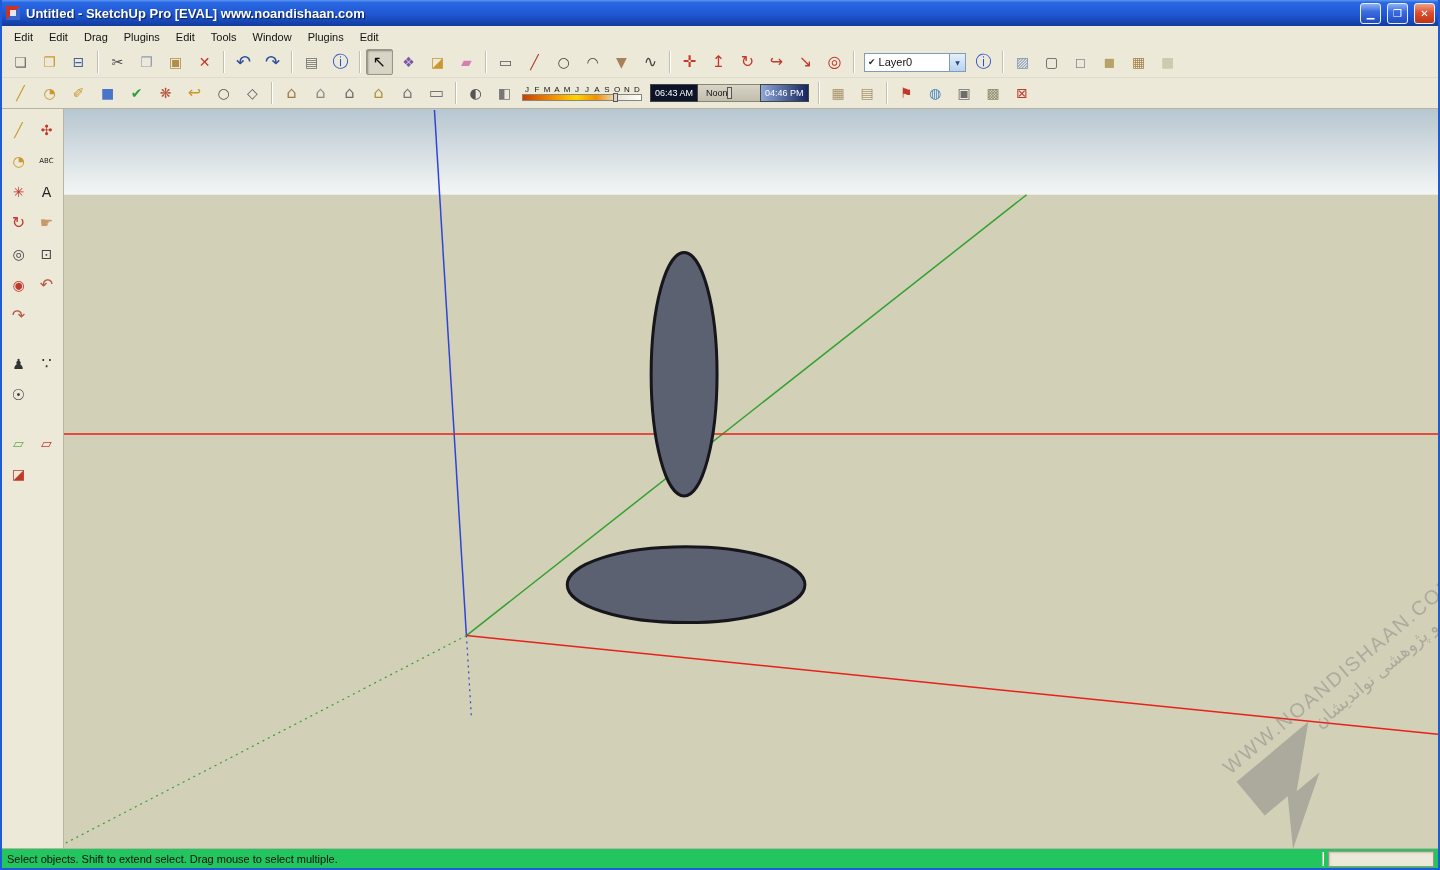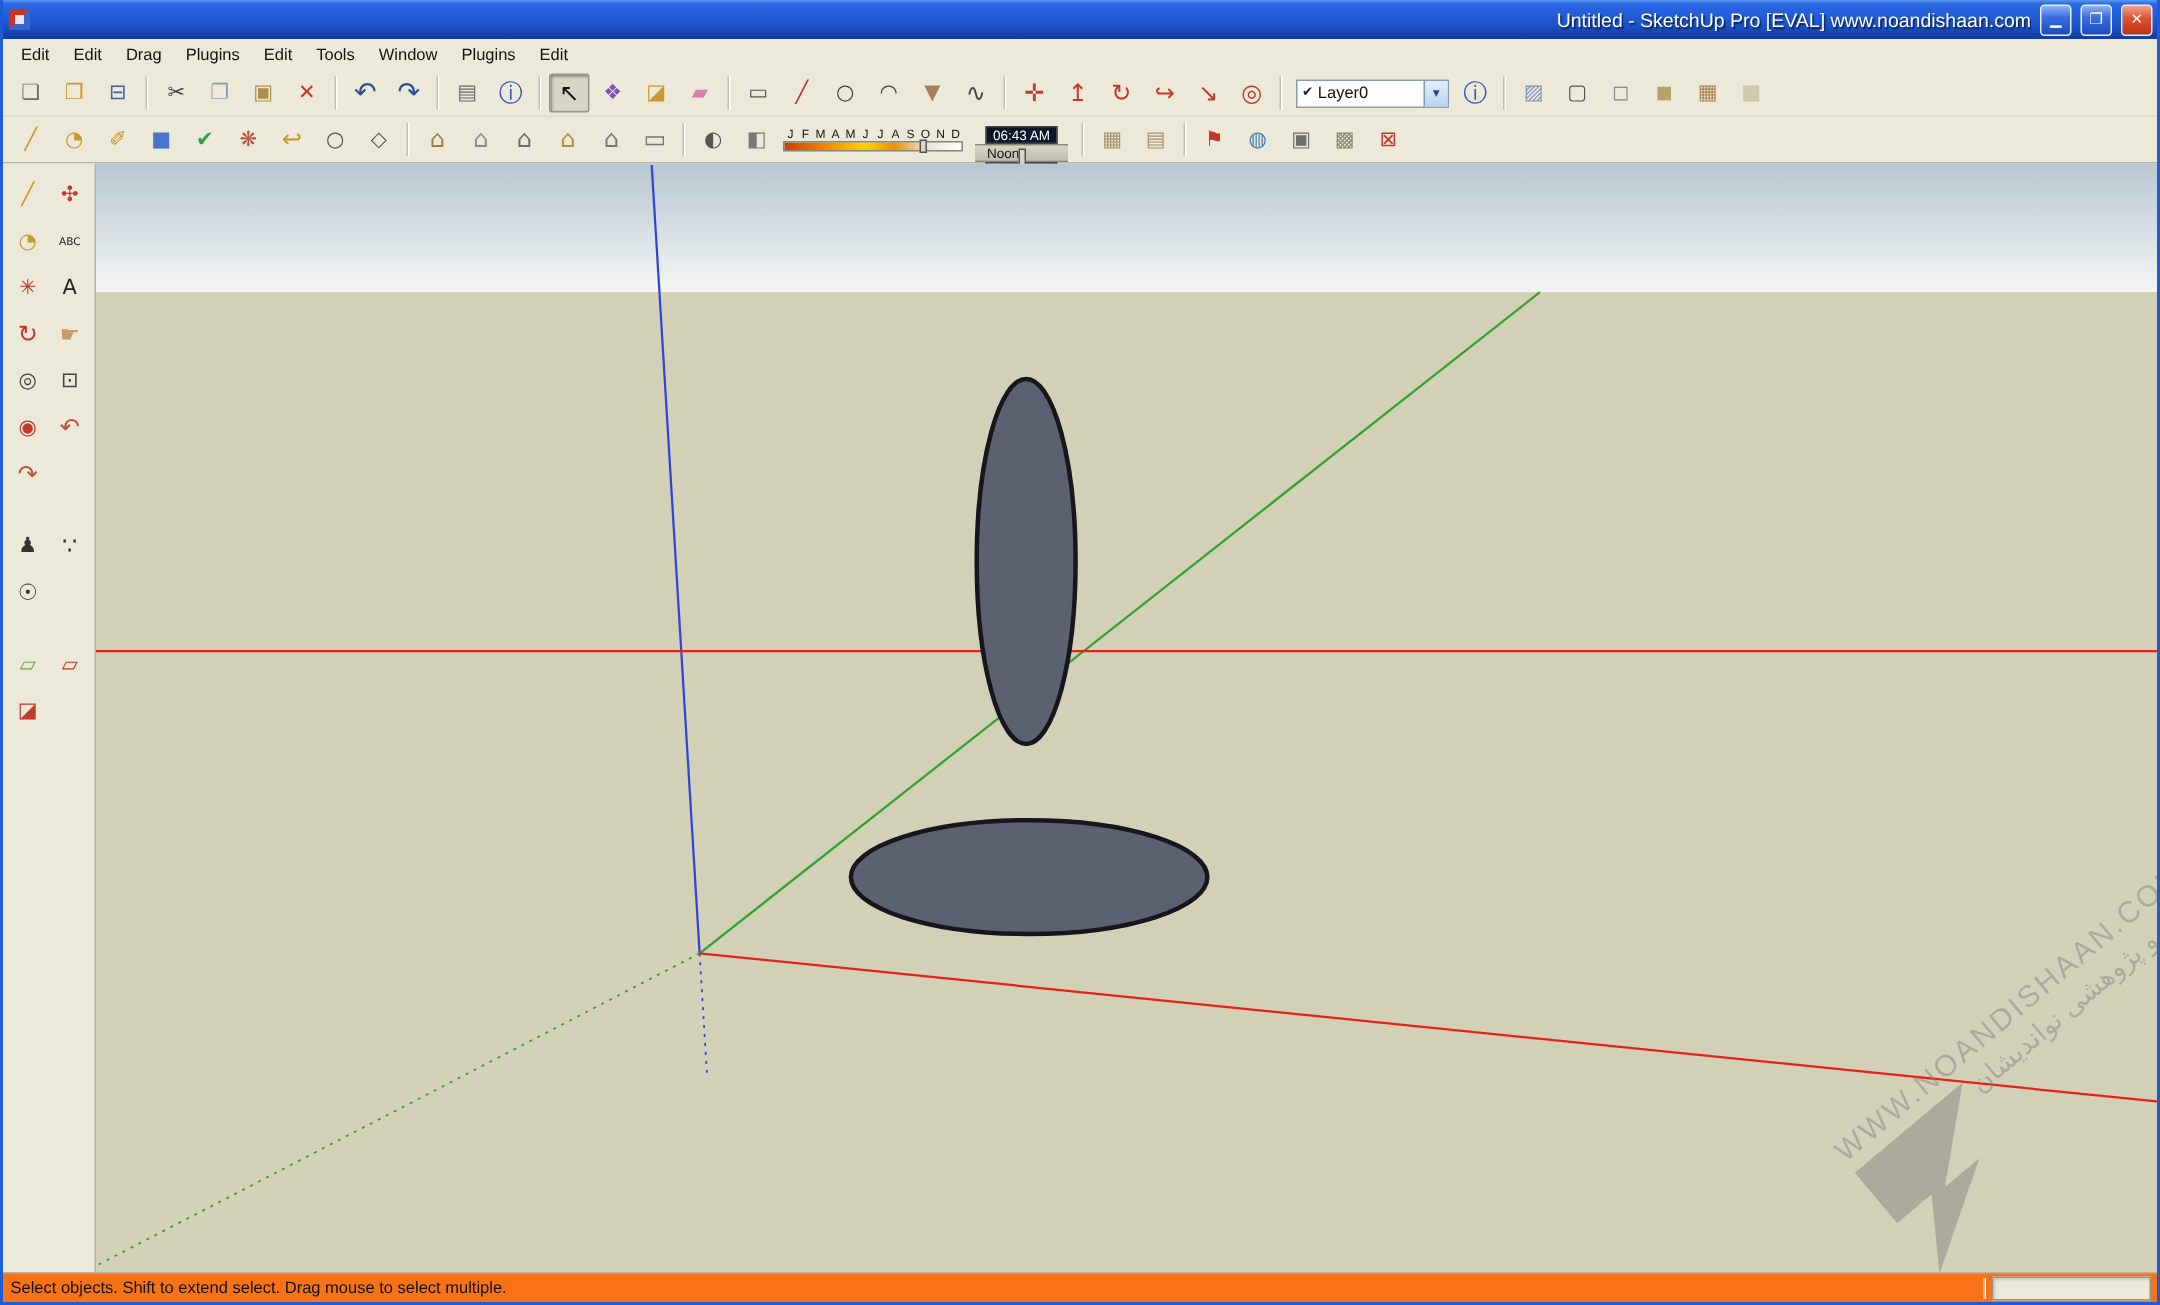--- a/index.html
+++ b/index.html
@@ -9,21 +9,21 @@
     width:1440px; height:870px; display:flex; flex-direction:column;
     border-left:2px solid #1e5cd6; border-right:2px solid #1e5cd6; border-bottom:2px solid #1e5cd6;
     background:#ECE9D8; overflow:hidden;
   }
   
   .titlebar {
     height:26px; flex:0 0 26px; display:flex; align-items:center; gap:5px; padding:0 3px;
     background:linear-gradient(180deg,#5a96f2 0%,#2a68e2 10%,#1f57d4 55%,#123c9e 100%);
   }
   .app-icon { width:16px; height:16px; flex:0 0 16px; }
-  .title-text { flex:1; color:#fff; font-weight:normal; font-size:13px; text-shadow:1px 1px 1px #0a2050; white-space:nowrap; overflow:hidden;text-align:right; }
+  .title-text { flex:1; color:#fff; font-weight:bold; font-size:13px; text-shadow:1px 1px 1px #0a2050; white-space:nowrap; overflow:hidden; }
   .win-btn {
     width:21px; height:21px; border-radius:3px; border:1px solid #e8f0ff; margin-left:1px;
     display:flex; align-items:center; justify-content:center; color:#fff; font-size:10px;
     background:linear-gradient(180deg,#8fb2f4 0%,#3a6ce0 40%,#1f4cc0 100%);
     font-family:"DejaVu Sans", sans-serif;
   }
   .win-btn.close { background:linear-gradient(180deg,#f0a088 0%,#da5030 45%,#bf3410 100%); }
   
   .menubar { height:21px; flex:0 0 21px; display:flex; align-items:center; padding-left:4px; font-size:11px; color:#111; }
   .menu-item { padding:3px 8px; }
@@ -44,36 +44,36 @@
   .layer-check { padding:0 3px; font-size:9px; color:#222; font-family:"DejaVu Sans",sans-serif; }
   .layer-value { flex:1; color:#111; }
   .combo-arrow { width:16px; height:17px; flex:0 0 16px; background:linear-gradient(180deg,#e6f0fb,#b8d2ee); border-left:1px solid #7f9db9; display:flex; align-items:center; justify-content:center; font-size:6px; color:#2a4a7c; font-family:"DejaVu Sans",sans-serif; }
   
   .shadow-date { display:flex; flex-direction:column; justify-content:center; margin:0 4px; }
   .month-letters { display:flex; font-size:8px; color:#111; }
   .month-letter { width:10px; text-align:center; }
   .month-track { position:relative; height:7px; border:1px solid #8a8676;
     background:linear-gradient(90deg,#c84000 0%,#f08300 22%,#ffd400 45%,#f09000 62%,#e8e4d8 80%,#ffffff 100%); }
   .month-thumb { position:absolute; left:76%; top:-2px; width:5px; height:9px; background:#d8d4c8; border:1px solid #555; }
-  .time-widget { display:flex; align-items:center; margin:16px 4px; height:18px;flex-direction:column; }
+  .time-widget { display:flex; align-items:center; margin:16px 4px; height:18px; }
   .time-box { height:18px; display:flex; align-items:center; padding:0 4px; color:#fff; font-size:9px; white-space:nowrap; }
   .time-box.start { background:#0e1428; border:1px solid #444; }
   .time-box.end { background:linear-gradient(90deg,#8fa8d8,#14265c); border:1px solid #444; }
   .time-mid { position:relative; width:62px; height:18px; background:linear-gradient(180deg,#d8d4c6,#c2beae); border-top:1px solid #8a8676; border-bottom:1px solid #8a8676; display:flex; align-items:center; }
   .noon-label { font-size:9px; color:#111; padding-left:8px; }
   .time-thumb { position:absolute; left:46%; top:2px; width:5px; height:12px; background:#d8d4c8; border:1px solid #555; }
   
   .main { flex:1; display:flex; min-height:0; }
   .sidebar { width:62px; flex:0 0 62px; background:#ECE9D8; border-right:1px solid #b8b4a4; padding-top:8px; display:flex; flex-direction:column; align-items:center; }
   .side-group { display:grid; grid-template-columns:28px 28px; justify-items:center; row-gap:5px; margin-bottom:22px; }
   .sidebar .tbtn { width:26px; height:26px; }
   .canvas { flex:1; position:relative; min-width:0; }
   .canvas svg { position:absolute; inset:0; width:100%; height:100%; display:block; }
   
-  .statusbar { height:20px; flex:0 0 20px; display:flex; align-items:center; background:#f97316; border-top:1px solid #b8b4a4; font-size:11px; color:#111; padding-left:5px; }
+  .statusbar { height:20px; flex:0 0 20px; display:flex; align-items:center; background:#22c55e; border-top:1px solid #b8b4a4; font-size:11px; color:#111; padding-left:5px; }
   .status-hint { flex:1; white-space:nowrap; overflow:hidden; }
   .status-sep { width:2px; height:14px; border-left:1px solid #c2bfae; border-right:1px solid #fff; margin:0 4px; }
   .vcb { width:106px; height:16px; margin-right:4px; border:1px solid #9a9685; box-shadow:inset 1px 1px 2px #c6c2b2; background:#ECE9D8; font-size:11px; padding:0 3px; }
 </style>
 </head>
 <body>
 
 <div class="window">
 
   <div class="titlebar">

